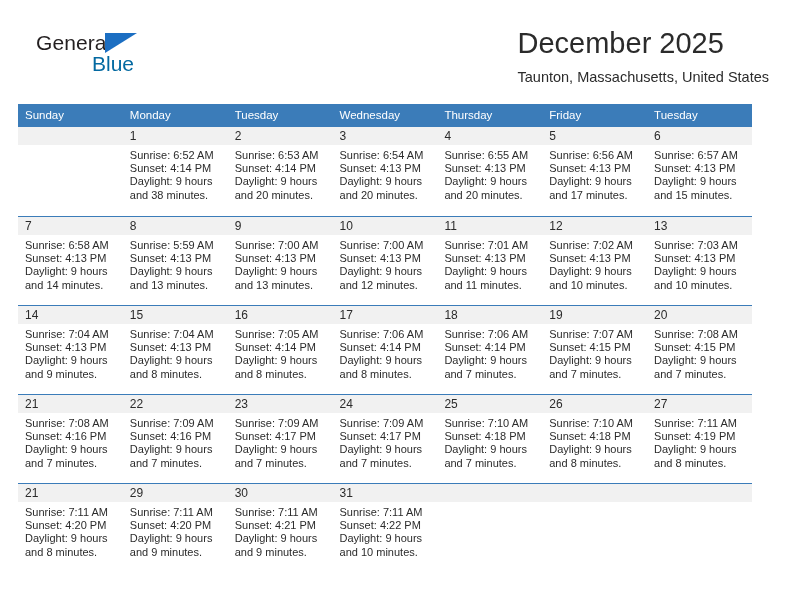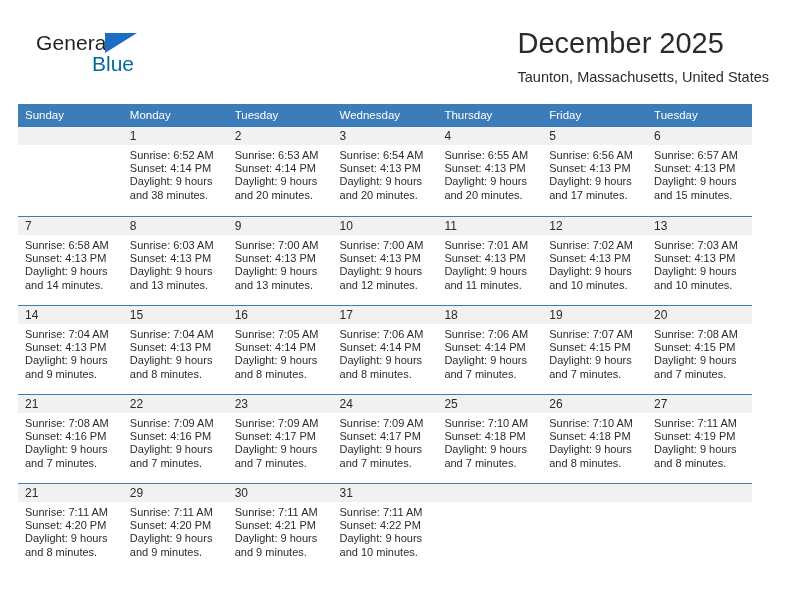--- a/index.html
+++ b/index.html
@@ -242,21 +242,21 @@
                 <div>Sunset: 4:13 PM</div>
                 <div>Daylight: 9 hours</div>
                 <div>and 14 minutes.</div>
               </div>
             </div>
           </td>
           <td>
             <div class="daycell">
               <div class="daynum-band">8</div>
               <div class="dayinfo">
-                <div>Sunrise: 6:03 AM</div>
+                <div>Sunrise: 5:59 AM</div>
                 <div>Sunset: 4:13 PM</div>
                 <div>Daylight: 9 hours</div>
                 <div>and 13 minutes.</div>
               </div>
             </div>
           </td>
           <td>
             <div class="daycell">
               <div class="daynum-band">9</div>
               <div class="dayinfo">

